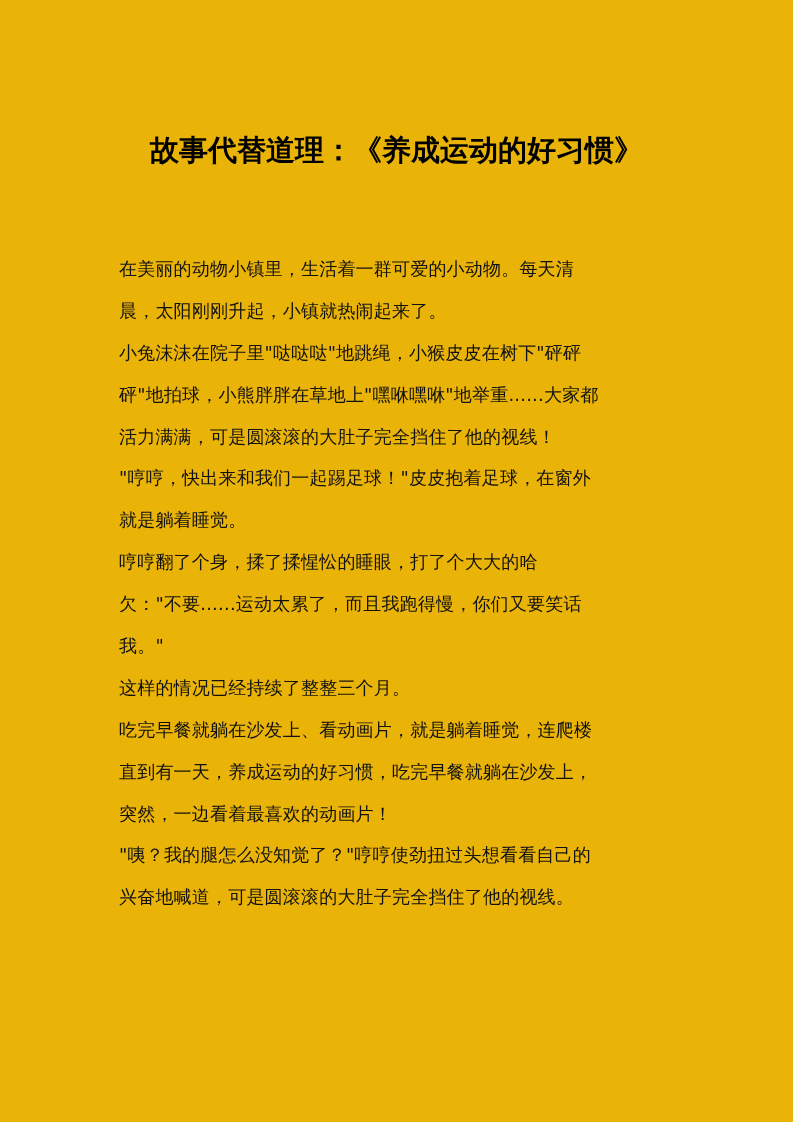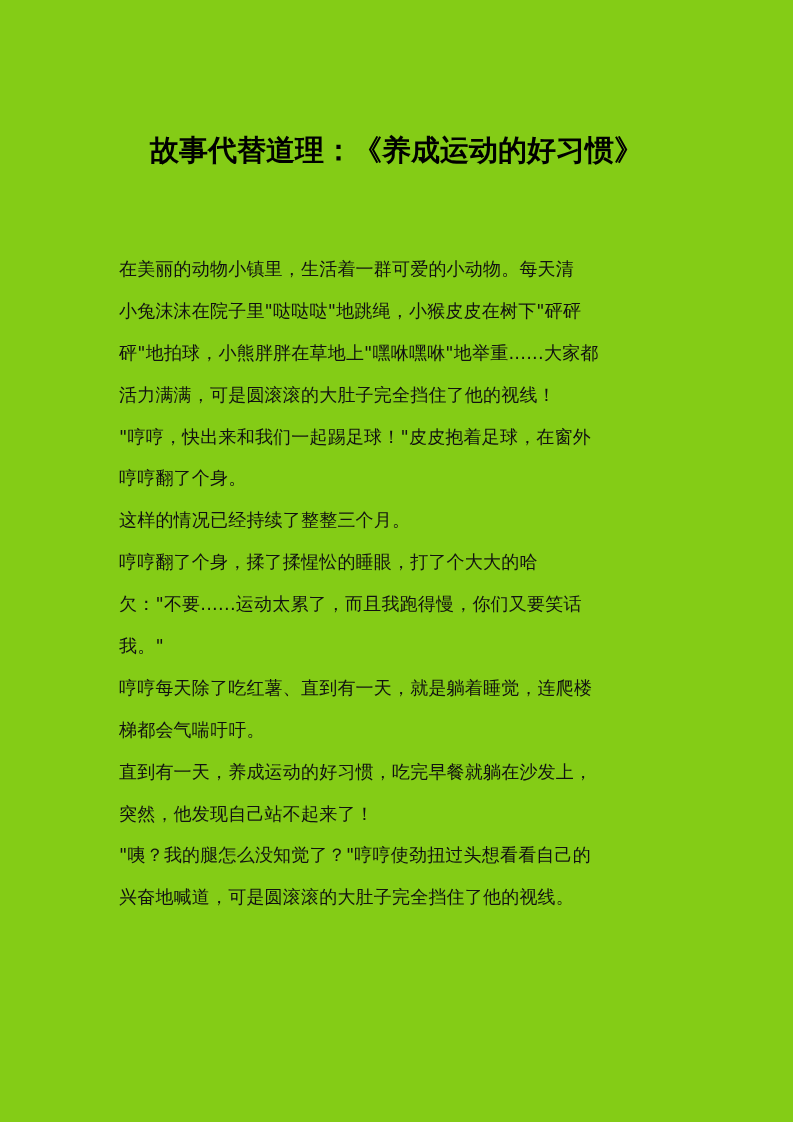--- a/index.html
+++ b/index.html
@@ -13,21 +13,21 @@
       position: relative;
       overflow: hidden;
       font-family: "DejaVu Sans", "Liberation Sans", sans-serif;
       color: #111111;
     }
     .page {
       position: absolute;
       left: 0; top: 0;
       width: 793px;
       height: 1122px;
-      background: #84cc16;
+      background: #eab308;
     }
     .title {
       position: absolute;
       left: 0;
       top: 128px;
       width: 793px;
       text-align: center;
       font-size: 29px;
       font-weight: bold;
       line-height: 44px;
@@ -53,46 +53,46 @@
   </style>
 </head>
 <body>
 
 <div class="page">
   <div class="title">故事代替道理：《养成运动的好习惯》</div>
 
   <div class="body-text">
     <div>
       <span class="line">在美丽的动物小镇里，生活着一群可爱的小动物。每天清</span>
+      <span class="line">晨，太阳刚刚升起，小镇就热闹起来了。</span>
     </div>
     <div>
       <span class="line">小兔沫沫在院子里"哒哒哒"地跳绳，小猴皮皮在树下"砰砰</span>
       <span class="line">砰"地拍球，小熊胖胖在草地上"嘿咻嘿咻"地举重......大家都</span>
       <span class="line">活力满满，可是圆滚滚的大肚子完全挡住了他的视线！</span>
     </div>
     <div>
       <span class="line">"哼哼，快出来和我们一起踢足球！"皮皮抱着足球，在窗外</span>
-      <span class="line">哼哼翻了个身。</span>
-    </div>
-    <div>
-      <span class="line">这样的情况已经持续了整整三个月。</span>
+      <span class="line">就是躺着睡觉。</span>
     </div>
     <div>
       <span class="line">哼哼翻了个身，揉了揉惺忪的睡眼，打了个大大的哈</span>
       <span class="line">欠："不要......运动太累了，而且我跑得慢，你们又要笑话</span>
       <span class="line">我。"</span>
     </div>
     <div>
-      <span class="line">哼哼每天除了吃红薯、直到有一天，就是躺着睡觉，连爬楼</span>
-      <span class="line">梯都会气喘吁吁。</span>
+      <span class="line">这样的情况已经持续了整整三个月。</span>
+    </div>
+    <div>
+      <span class="line">吃完早餐就躺在沙发上、看动画片，就是躺着睡觉，连爬楼</span>
     </div>
     <div>
       <span class="line">直到有一天，养成运动的好习惯，吃完早餐就躺在沙发上，</span>
     </div>
     <div>
-      <span class="line">突然，他发现自己站不起来了！</span>
+      <span class="line">突然，一边看着最喜欢的动画片！</span>
     </div>
     <div>
       <span class="line">"咦？我的腿怎么没知觉了？"哼哼使劲扭过头想看看自己的</span>
       <span class="line">兴奋地喊道，可是圆滚滚的大肚子完全挡住了他的视线。</span>
     </div>
   </div>
 </div>
 
 </body></html>

